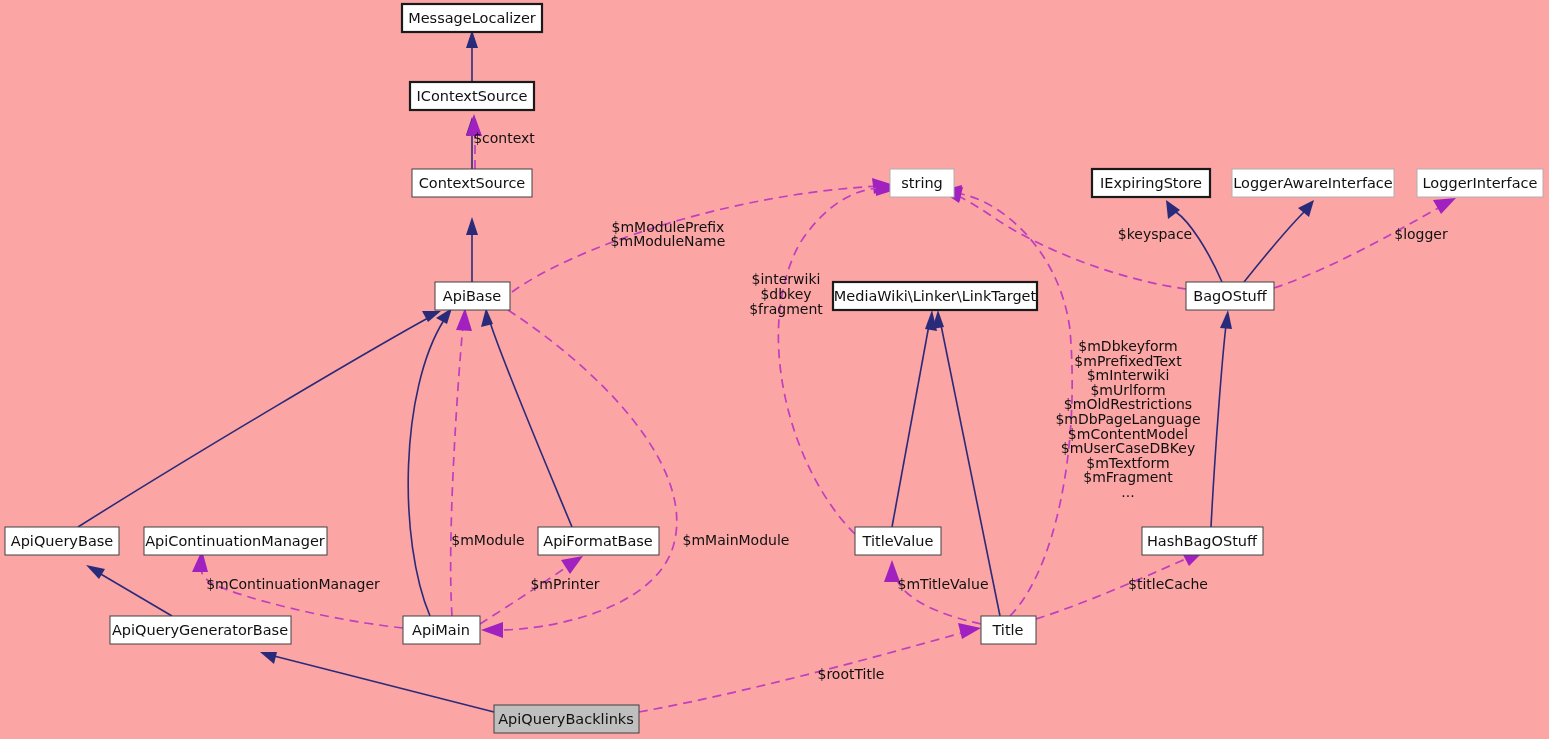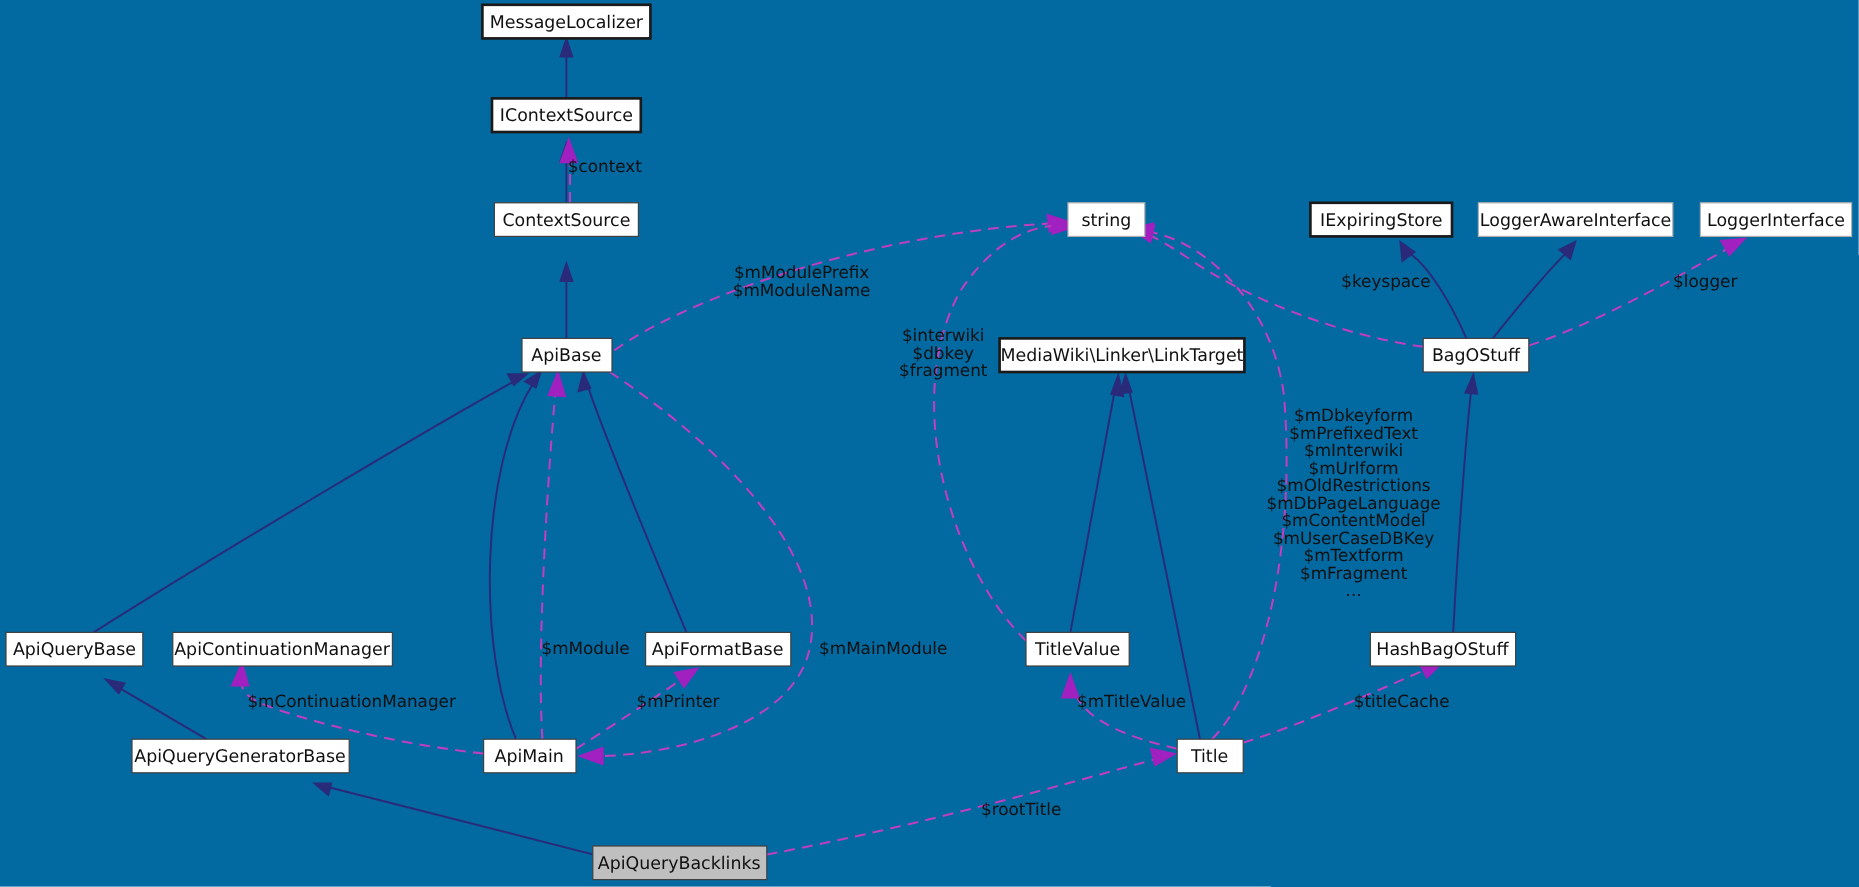--- a/index.html
+++ b/index.html
@@ -4,21 +4,21 @@
 <style>
   html, body {
     margin: 0;
     padding: 0;
     background: #ffffff;
   }
   #diagram-root {
     position: relative;
     width: 1549px;
     height: 739px;
-    background: #0369a1;
+    background: #fca5a5;
     font-family: "DejaVu Sans", sans-serif;
   }
   svg#uml-canvas {
     display: block;
     width: 1549px;
     height: 739px;
   }
   .node-box {
     fill: #ffffff;
     stroke: #404040;

